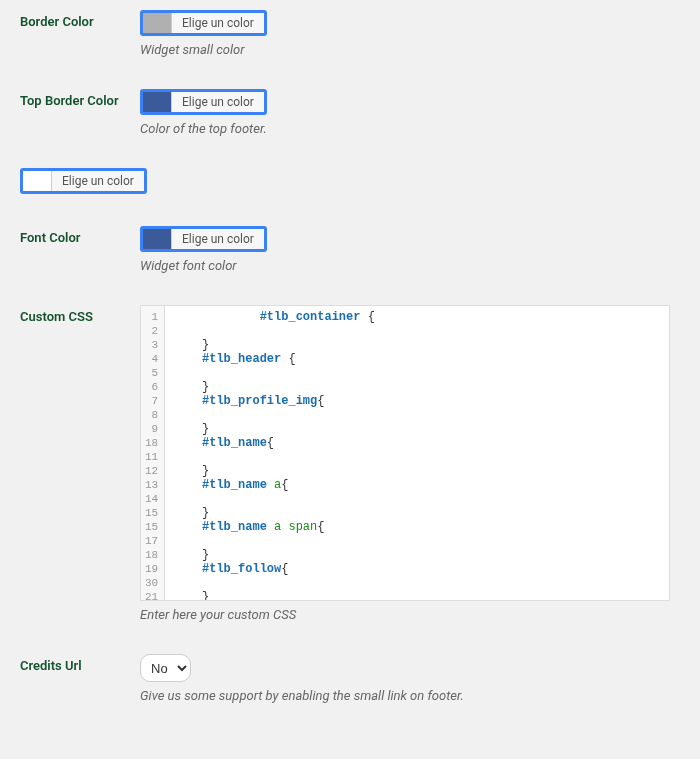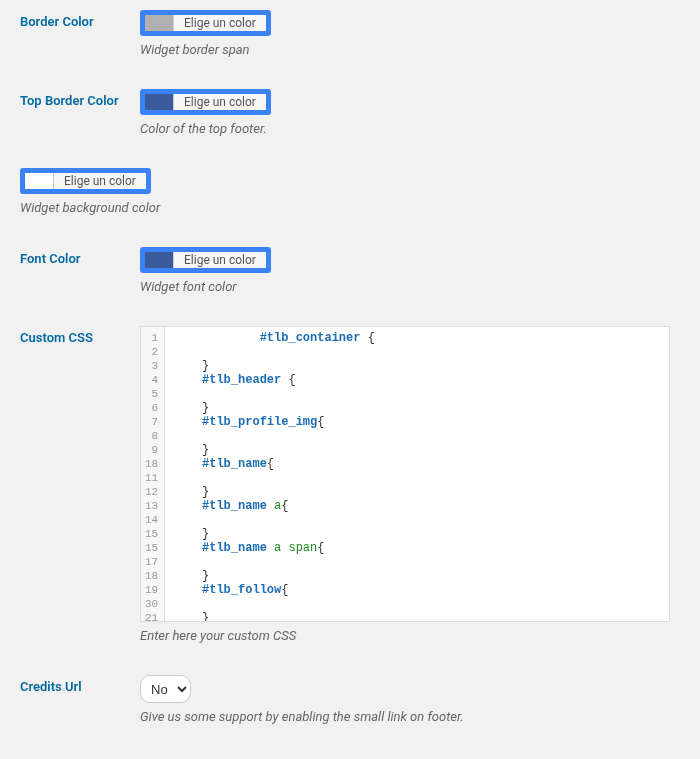--- a/index.html
+++ b/index.html
@@ -16,31 +16,31 @@
       width: 700px;
     }
     .form-row {
       display: flex;
       margin-bottom: 32px;
     }
     .label-col {
       width: 120px;
       padding-right: 20px;
       font-weight: 600;
-      color: #0369a1;
+      color: #14532d;
       padding-top: 4px;
       font-size: 13px;
     }
     .input-col {
       flex: 1;
     }
     .color-picker {
       display: inline-flex;
       align-items: stretch;
-      border: 5px solid #3b82f6;
+      border: 3px solid #3b82f6;
       border-radius: 3px;
       background: #fff;
       height: 26px;
       overflow: hidden;
     }
     .color-swatch {
       width: 28px;
     }
     .color-btn {
       display: flex;
@@ -106,42 +106,41 @@
 
 <div>
 
   <div class="form-row">
     <div class="label-col">Border Color</div>
     <div class="input-col">
       <div class="color-picker">
         <div class="color-swatch" style="background:#b0b0b0"></div>
         <div class="color-btn">Elige un color</div>
       </div>
-      <div class="description">Widget border span</div>
+      <div class="description">Widget small color</div>
     </div>
   </div>
 
   <div class="form-row">
     <div class="label-col">Top Border Color</div>
     <div class="input-col">
       <div class="color-picker">
         <div class="color-swatch" style="background:#3a5a99"></div>
         <div class="color-btn">Elige un color</div>
       </div>
       <div class="description">Color of the top footer.</div>
     </div>
   </div>
 
   <div class="form-row">
     <div class="input-col">
       <div class="color-picker">
         <div class="color-swatch" style="background:#ffffff"></div>
         <div class="color-btn">Elige un color</div>
       </div>
-      <div class="description">Widget background color</div>
     </div>
   </div>
 
   <div class="form-row">
     <div class="label-col">Font Color</div>
     <div class="input-col">
       <div class="color-picker">
         <div class="color-swatch" style="background:#3a5a99"></div>
         <div class="color-btn">Elige un color</div>
       </div>

